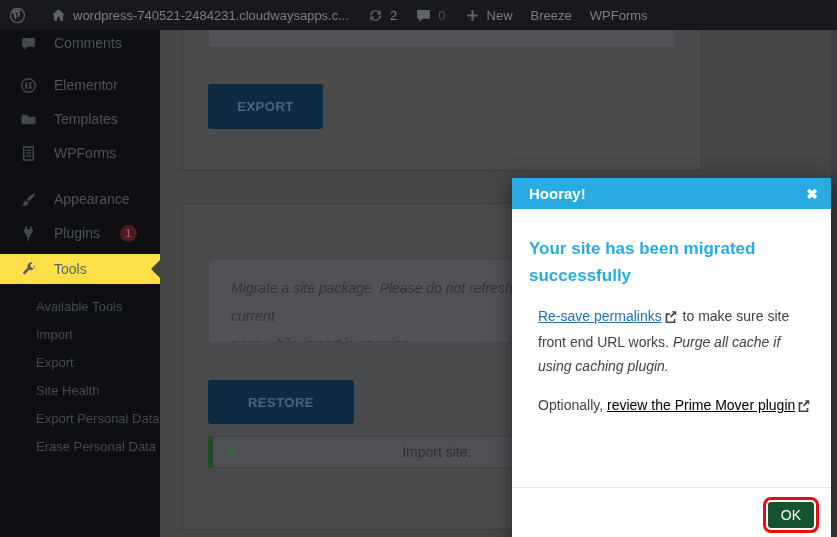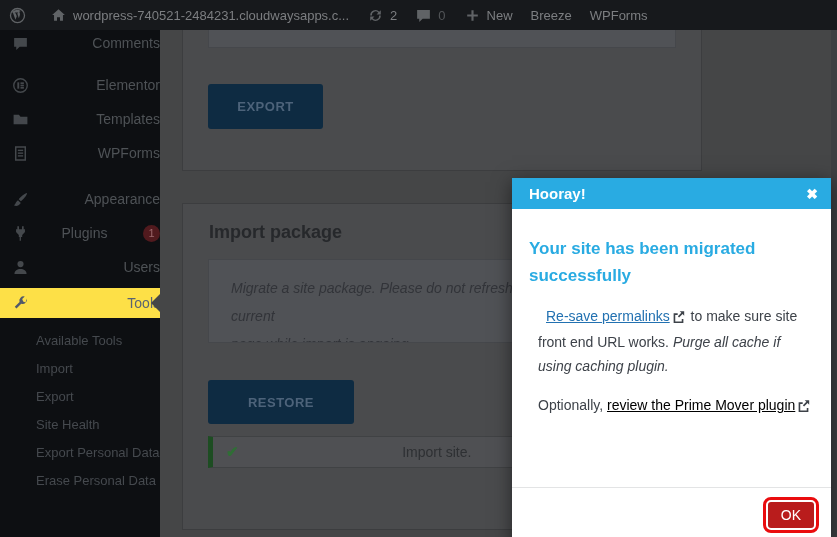--- a/index.html
+++ b/index.html
@@ -12,22 +12,22 @@
     color:#7c7e81; font-size:13px; }
   .ab-item { display:flex; align-items:center; gap:6px; padding:0 9px; height:30px; cursor:pointer; }
   .ab-item svg { display:block; }
   .ab-icon { color:#606366; }
   .ab-count-dim { color:#515457; }
   .ab-sep { width:6px; }
 
   
   .sidebar { position:absolute; left:0; top:30px; width:160px; height:507px;
     background:#0d0f12; z-index:5; }
-  .menu-item { height:34px; display:flex; align-items:center; gap:22px;
-    padding-left:10px; color:#4e5256; font-size:14px; cursor:pointer; position:relative;justify-content:space-between; }
+  .menu-item { height:34px; display:flex; align-items:center; gap:16px;
+    padding-left:18px; color:#4e5256; font-size:14px; cursor:pointer; position:relative; }
   .menu-item .mi-icon { width:20px; height:20px; color:#44484c; display:flex; align-items:center; justify-content:center; }
   .menu-item.first { height:26px; }
   .menu-sep { height:12px; }
   .menu-sep-sm { height:4px; }
   .menu-item.active-parent { background:#fde047; color:#5a6472; height:30px; }
   .menu-item.active-parent .mi-icon { color:#51596a; }
   .menu-item.active-parent::after { content:""; position:absolute; right:0; top:50%;
     transform:translateY(-50%); width:0; height:0;
     border:9px solid transparent; border-left-width:0; border-right-color:#454647; }
   .badge { background:#511a1e; color:#9c686c; border-radius:50%; width:17px; height:17px;
@@ -188,29 +188,20 @@
   </div>
       <div class="menu-item">
     <span class="mi-icon">
           <svg width="17" height="17" viewBox="0 0 16 16" fill="currentColor">
             <path d="M5 1.2h1.6v2.9h2.8V1.2H11v2.9h1.2v2.6L9.6 9.3v1.9H8.4v3.6H7.2v-3.6H6.4V9.3L3.8 6.7V4.1H5z"></path>
           </svg>
         </span>
     <span class="mi-label">Plugins</span>
   <span class="badge">1</span>
       </div>
-      <div class="menu-item">
-    <span class="mi-icon">
-          <svg width="17" height="17" viewBox="0 0 16 16" fill="currentColor">
-            <circle cx="8" cy="4.8" r="2.9"></circle>
-            <path d="M2.3 14.2c0-3.1 2.6-4.7 5.7-4.7s5.7 1.6 5.7 4.7z"></path>
-          </svg>
-        </span>
-    <span class="mi-label">Users</span>
-  </div>
       <div class="menu-sep-sm"></div>
       <div class="menu-item active-parent">
     <span class="mi-icon">
           <svg width="17" height="17" viewBox="0 0 16 16" fill="currentColor">
             <path d="M13.8 3.2a4 4 0 01-5.1 5L4.2 12.7 2.6 11l4.5-4.5a4 4 0 014.9-5.1L9.6 3.8l.9 2.3 2.3.9z"></path>
           </svg>
         </span>
     <span class="mi-label">Tools</span>
   </div>
     </div>
@@ -224,47 +215,46 @@
     </div>
 </div>
 
 <div class="content">
   <div class="card card1">
     <div class="box1"></div>
     <button class="wp-btn export-btn">EXPORT</button>
   </div>
 
   <div class="card card2">
-    <h2>Import package</h2>
     <div class="box2">Migrate a site package. Please do not refresh or navigate away from current
 page while import is ongoing.</div>
     <button class="wp-btn restore-btn">RESTORE</button>
     <div class="notice">
       <span class="check">✔</span>
       <span class="n-text">Import site.</span>
     </div>
   </div>
 </div>
 
 <div class="scroll-strip"></div>
 
 <div class="modal">
   <div class="modal-header" id="modal-header" style="background: rgb(41, 171, 226);">
     <span>Hooray!</span>
     <span class="modal-close">✖</span>
   </div>
   <div class="modal-body">
     <div class="modal-heading" id="modal-heading" style="color: rgb(41, 171, 226);">Your site has been migrated successfully</div>
     <p>
-      <a id="link1" style="color: rgb(34, 113, 177); margin-left: 8px;">Re-save permalinks</a><span class="ext-icon"><svg width="13" height="13" viewBox="0 0 16 16" fill="currentColor">
+      <a id="link1" style="color: rgb(34, 113, 177);">Re-save permalinks</a><span class="ext-icon"><svg width="13" height="13" viewBox="0 0 16 16" fill="currentColor">
             <path d="M9.5 1.5H15v5.5l-2-2-4.3 4.3-1.5-1.5L11.5 3.5zM2 4h5v2H4v8h8v-3h2v5H2z"></path>
           </svg></span><span> to make sure site front end URL works. </span><i>Purge all cache if using caching plugin.</i>
     </p>
     <p>
       <span>Optionally, </span><a id="link2" style="color: #000000;">review the Prime Mover plugin</a><span class="ext-icon"><svg width="13" height="13" viewBox="0 0 16 16" fill="currentColor">
             <path d="M9.5 1.5H15v5.5l-2-2-4.3 4.3-1.5-1.5L11.5 3.5zM2 4h5v2H4v8h8v-3h2v5H2z"></path>
           </svg></span>
     </p>
   </div>
   <div class="modal-footer">
-    <button class="ok-btn" id="ok-btn" style="background: #b91c1c; outline-color: rgb(234, 12, 14);">OK</button>
+    <button class="ok-btn" id="ok-btn" style="background: #14532d; outline-color: rgb(234, 12, 14);">OK</button>
   </div>
 </div>
 
 </body></html>

